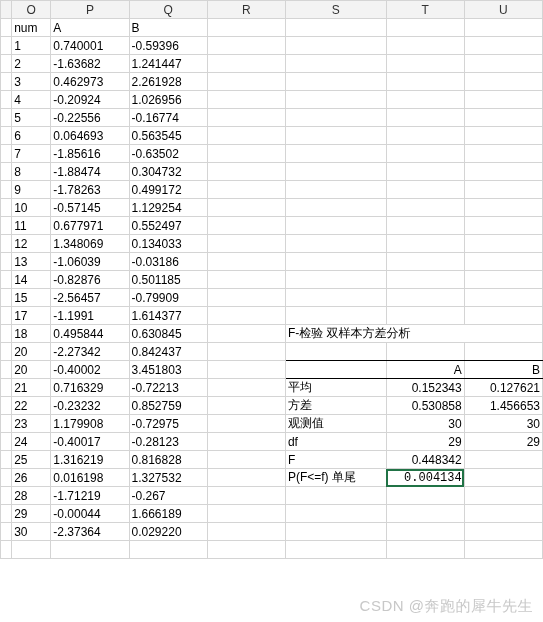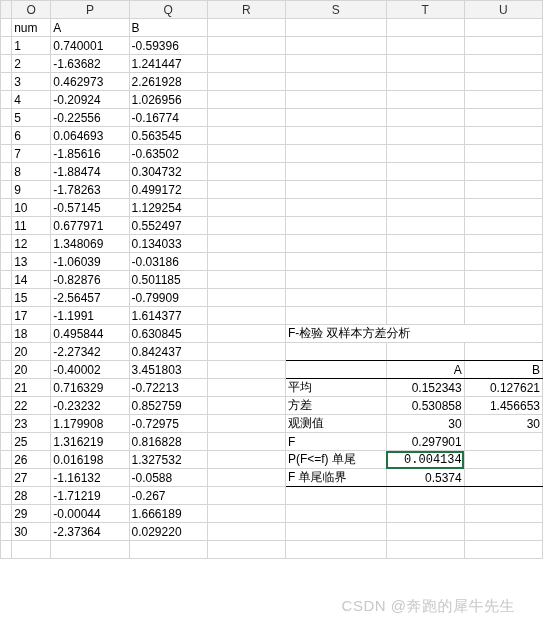--- a/index.html
+++ b/index.html
@@ -47,21 +47,21 @@
   .stat-hr { border-bottom: 1.5px solid #000 !important; }
   .stat-hr-top { border-top: 1.5px solid #000 !important; }
   .selected {
     outline: 2px solid #217346;
     outline-offset: -2px;
     position: relative;
     font-family: Liberation Mono, monospace;
   }
   .watermark {
     position: absolute;
-    right: 28px;
+    right: 10px;
     bottom: 6px;
     color: #c8c8c8;
     font-size: 15px;
     letter-spacing: 0.5px;
     pointer-events: none;
   }
 </style>
 </head>
 <body>
 
@@ -312,47 +312,47 @@
         <td class="numL">23</td>
         <td class="numL">1.179908</td>
         <td class="numL">-0.72975</td>
         <td></td>
         <td>观测值</td>
         <td class="num">30</td>
         <td class="num">30</td>
       </tr>
       <tr>
         <td></td>
+        <td class="numL">24</td>
+        <td class="numL">-0.40017</td>
+        <td class="numL">-0.28123</td>
+        <td></td>
+        <td>df</td>
+        <td class="num">29</td>
+        <td class="num">29</td>
+      </tr>
+      <tr>
+        <td></td>
         <td class="numL">25</td>
         <td class="numL">1.316219</td>
         <td class="numL">0.816828</td>
         <td></td>
         <td>F</td>
-        <td class="num">0.297901</td>
+        <td class="num">0.448342</td>
         <td class="num"></td>
       </tr>
       <tr>
         <td></td>
         <td class="numL">26</td>
         <td class="numL">0.016198</td>
         <td class="numL">1.327532</td>
         <td></td>
         <td>P(F&lt;=f) 单尾</td>
         <td class="num selected">0.004134</td>
         <td class="num"></td>
-      </tr>
-      <tr>
-        <td></td>
-        <td class="numL">27</td>
-        <td class="numL">-1.16132</td>
-        <td class="numL">-0.0588</td>
-        <td></td>
-        <td class="stat-hr">F 单尾临界</td>
-        <td class="num stat-hr">0.5374</td>
-        <td class="num stat-hr"></td>
       </tr>
       <tr>
         <td></td>
         <td class="numL">28</td>
         <td class="numL">-1.71219</td>
         <td class="numL">-0.267</td>
         <td></td>
         <td></td>
         <td></td>
         <td></td>

